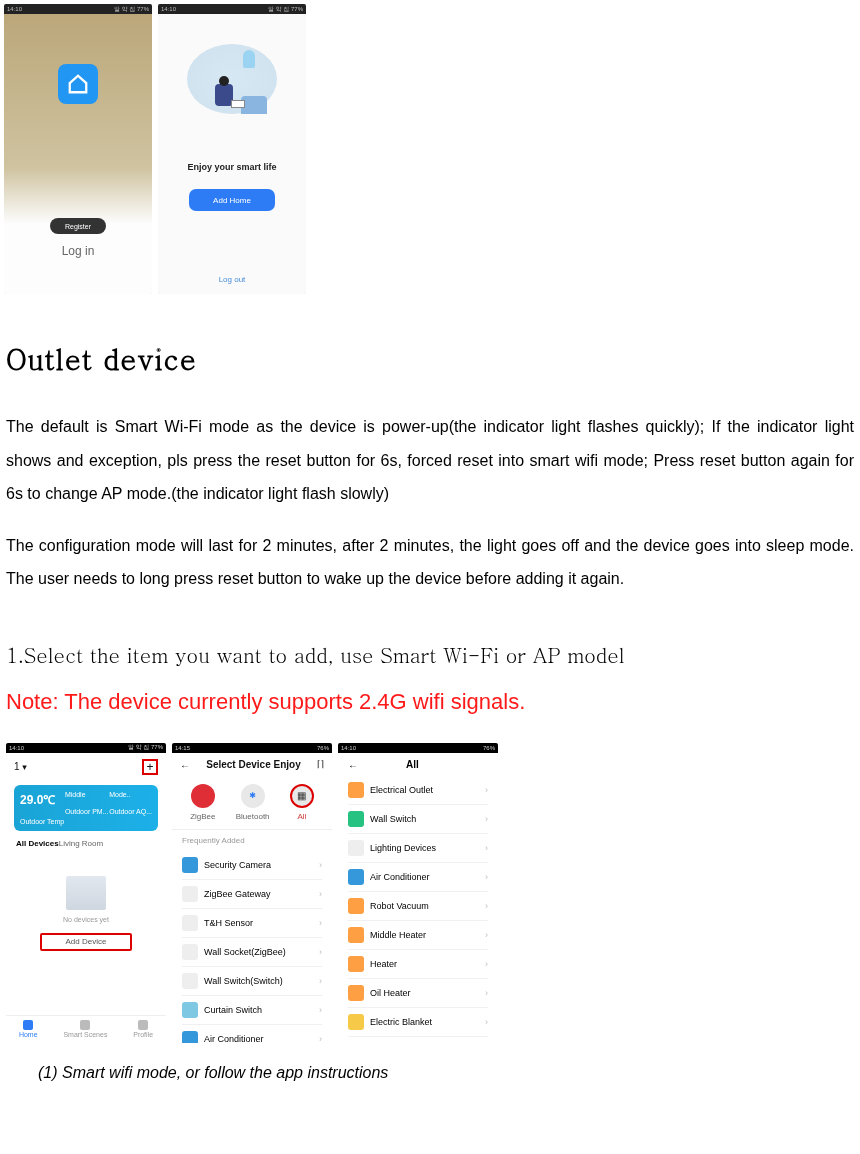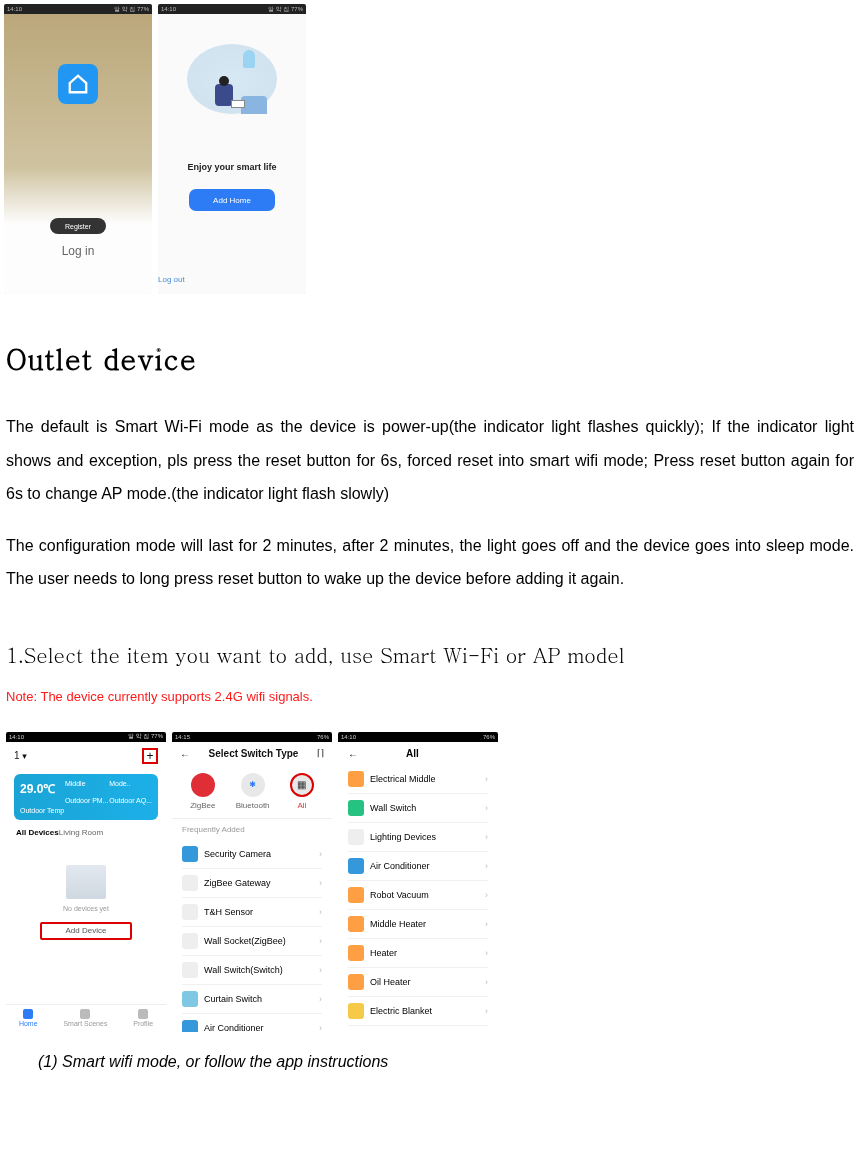--- a/index.html
+++ b/index.html
@@ -81,21 +81,21 @@
   }
   .btn-addhome {
     position: absolute; top: 175px; left: 50%; transform: translateX(-50%);
     width: 86px; height: 22px;
     background: #2d7cf5; color: #fff;
     font-size: 8px; border-radius: 7px;
     display: flex; align-items: center; justify-content: center;
   }
   .logout-txt {
     position: absolute; bottom: 10px; width: 100%;
-    font-size: 8px; color: #4a8cd6;
+    text-align: center; font-size: 8px; color: #4a8cd6;
   }
   h1.section {
     font-family: "SimSun", "Batang", serif;
     font-size: 28px;
     font-weight: 700;
     margin: 44px 0 0 6px;
     letter-spacing: 1px;
   }
   .para {
     margin: 32px 6px 0 6px;
@@ -105,21 +105,21 @@
   }
   .para + .para { margin-top: 18px; }
   .step {
     font-family: "SimSun","Batang", serif;
     font-size: 20px;
     margin: 44px 6px 0 6px;
   }
   .note {
     color: #ff1a1a;
     margin: 20px 6px 0 6px;
-    font-size: 13px;
+    font-size: 22px;
   }
   .bottom-shots {
     display: flex;
     gap: 6px;
     margin: 28px 0 0 6px;
   }
   .bshot {
     width: 160px; height: 300px; background:#fff; border-radius:2px; overflow:hidden;
     position:relative; font-size:9px; border:0;
   }
@@ -277,21 +277,21 @@
     </div>
   </div>
 
   <div class="bshot">
     <div class="status-bar">
       <span>14:15</span>
       <span>76%</span>
     </div>
     <div class="bs-head">
       <span>←</span>
-      <span class="sdt-title">Select Switch Type</span>
+      <span class="sdt-title">Select Device Enjoy</span>
       <span class="scan">⌈⌉</span>
     </div>
     <div class="cat-row">
       <div class="cat-col">
           <div class="cat-ic zig"></div>
           <span>ZigBee</span>
         </div>
       <div class="cat-col">
           <div class="cat-ic bt">✱</div>
           <span>Bluetooth</span>
@@ -346,21 +346,21 @@
       <span>14:10</span>
       <span>76%</span>
     </div>
     <div class="bs3-head">
       <span>←</span>
       <span class="sdt-title" style="margin-left:40px">All</span>
     </div>
     <div class="dev-list">
       <div class="dev-item">
           <div class="dev-ic o"></div>
-          <span>Electrical Middle</span>
+          <span>Electrical Outlet</span>
           <span class="dev-chev">›</span>
         </div>
       <div class="dev-item">
           <div class="dev-ic g"></div>
           <span>Wall Switch</span>
           <span class="dev-chev">›</span>
         </div>
       <div class="dev-item">
           <div class="dev-ic w"></div>
           <span>Lighting Devices</span>

